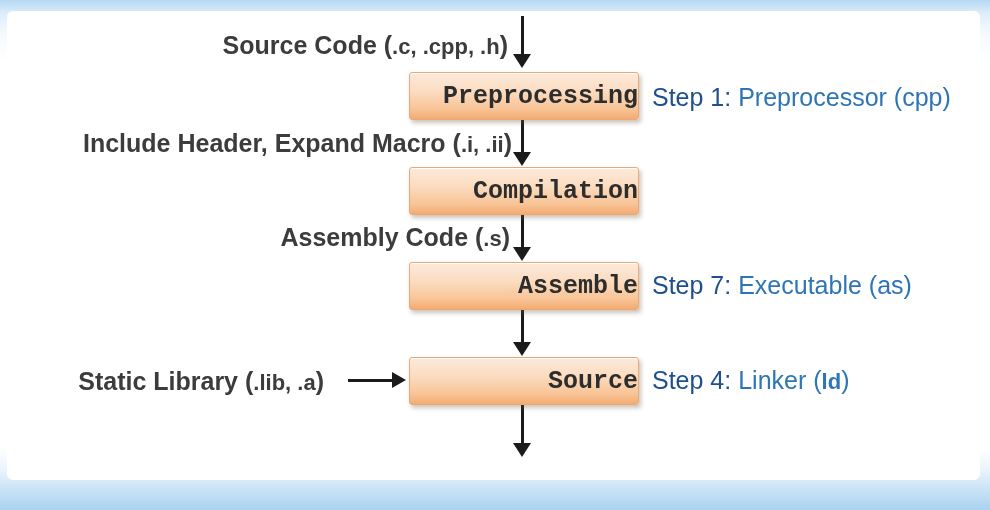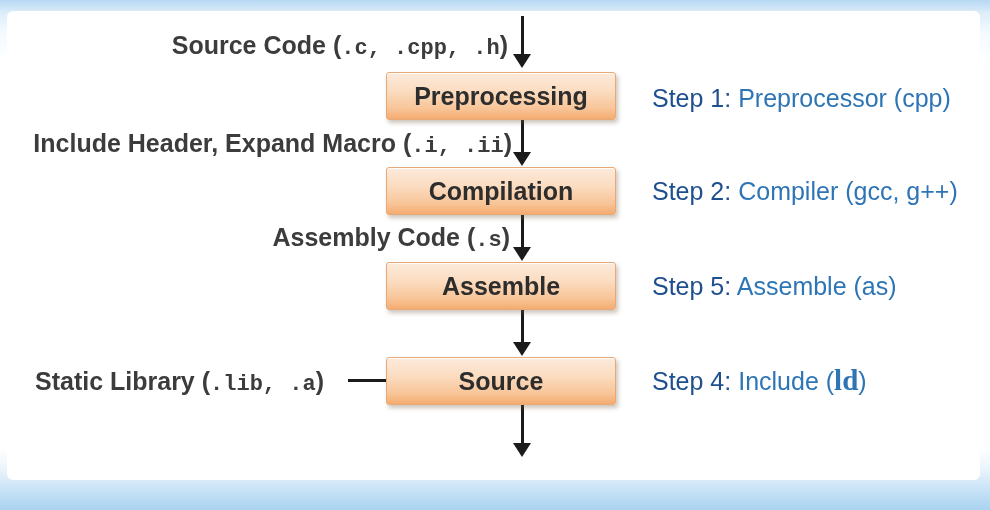--- a/index.html
+++ b/index.html
@@ -12,59 +12,59 @@
     position:relative;width:990px;height:510px;overflow:hidden;
     background:linear-gradient(180deg,#b6d8f3 0%,#dcedfa 2.5%,#f2f9fe 6%,#ffffff 12%,
                #ffffff 88%,#eaf4fc 92%,#c9e3f7 96%,#a9d2ef 100%);
   }
   .content{
     position:absolute;left:7px;top:11px;width:973px;height:469px;
     background:#ffffff;border-radius:6px;
   }
   
   .box{
-    position:absolute;left:386px;width:228px;height:46px;
+    position:absolute;left:409px;width:228px;height:46px;
     background:linear-gradient(180deg,#fceadb 0%,#fbdcc0 40%,#f8c497 78%,#f4ab71 100%);
     border:1px solid #e7a977;border-radius:3px;
     box-shadow:2px 3px 4px rgba(110,85,60,.35), inset 0 1px 0 rgba(255,255,255,.85);
-    display:flex;align-items:center;justify-content:center;
-    font-size:25px;font-weight:bold;color:#2d2d2d;white-space:nowrap;
+    display:flex;align-items:center;justify-content:flex-end;
+    font-size:25px;font-weight:bold;color:#2d2d2d;white-space:nowrap;font-family:Liberation Mono, monospace;
   }
   .b1{top:72px}.b2{top:167px}.b3{top:262px}.b4{top:357px}
   
   .vline{position:absolute;left:521px;width:3px;background:#1b1b1b;}
   .vhead{position:absolute;left:513px;width:0;height:0;
          border-left:9px solid transparent;border-right:9px solid transparent;
          border-top:14px solid #1b1b1b;}
   .a1l{top:16px;height:39px}.a1h{top:54px}
   .a2l{top:118px;height:36px}.a2h{top:152px}
   .a3l{top:213px;height:36px}.a3h{top:247px}
   .a4l{top:308px;height:36px}.a4h{top:342px}
   .a5l{top:403px;height:42px}.a5h{top:443px}
   .hline{position:absolute;left:348px;top:379px;width:46px;height:3px;background:#1b1b1b;}
   .hhead{position:absolute;left:392px;top:372px;width:0;height:0;
          border-top:8px solid transparent;border-bottom:8px solid transparent;
          border-left:14px solid #1b1b1b;}
   
   .io{position:absolute;font-size:25px;line-height:28px;font-weight:600;
       color:#3c3c3c;white-space:nowrap;text-align:right;}
-  .io .mono{font-family:Liberation Mono, monospace;font-size:22px;font-weight:bold;}
+  .io .mono{font-family:Liberation Sans, sans-serif;font-size:22px;font-weight:bold;}
   .l1{top:31px;right:482px}
   .l2{top:129px;right:478px}
   .l3{top:223px;right:480px}
   .l4{top:319px;right:480px}
   .l5{top:367px;right:666px}
   .l6{top:415px;right:479px}
   
   .step{position:absolute;left:652px;font-size:25px;line-height:28px;white-space:nowrap;}
   .s1{top:83px}.s2{top:176px}.s3{top:271px}.s4{top:366px}
   .sb{color:#1e4f8f;font-weight:normal;}
   .ssep{color:#1e4f8f;}
   .sr{color:#2e75b6;}
-  .step .mono{font-family:Liberation Serif, serif;font-size:29px;color:#2e75b6;font-weight:bold;}
+  .step .mono{font-family:Liberation Sans, sans-serif;font-size:22px;color:#2e75b6;font-weight:bold;}
 </style>
 </head>
 <body>
 
 <div class="canvas">
   <div class="content"></div>
 
   <div class="vline a1l"></div>
   <div class="vhead a1h"></div>
   <div class="vline a2l"></div>
@@ -101,22 +101,19 @@
   <div class="io l3">
     <span>Assembly Code (</span><span class="mono">.s</span><span>)</span>
   </div>
   <div class="io l5">
     <span>Static Library (</span><span class="mono">.lib, .a</span><span>)</span>
   </div>
 
   <div class="step s1">
     <span class="sb">Step 1</span><span class="ssep">: </span><span class="sr">Preprocessor (cpp)</span><span class="mono"></span><span class="sr"></span>
   </div>
-  <div class="step s2">
-    <span class="sb">Step 2</span><span class="ssep">: </span><span class="sr">Compiler (gcc, g++)</span><span class="mono"></span><span class="sr"></span>
-  </div>
   <div class="step s3">
-    <span class="sb">Step 5</span><span class="ssep">: </span><span class="sr">Assemble (as)</span><span class="mono"></span><span class="sr"></span>
+    <span class="sb">Step 7</span><span class="ssep">: </span><span class="sr">Executable (as)</span><span class="mono"></span><span class="sr"></span>
   </div>
   <div class="step s4">
-    <span class="sb">Step 4</span><span class="ssep">: </span><span class="sr">Include (</span><span class="mono">ld</span><span class="sr">)</span>
+    <span class="sb">Step 4</span><span class="ssep">: </span><span class="sr">Linker (</span><span class="mono">ld</span><span class="sr">)</span>
   </div>
 </div>
 
 </body></html>

